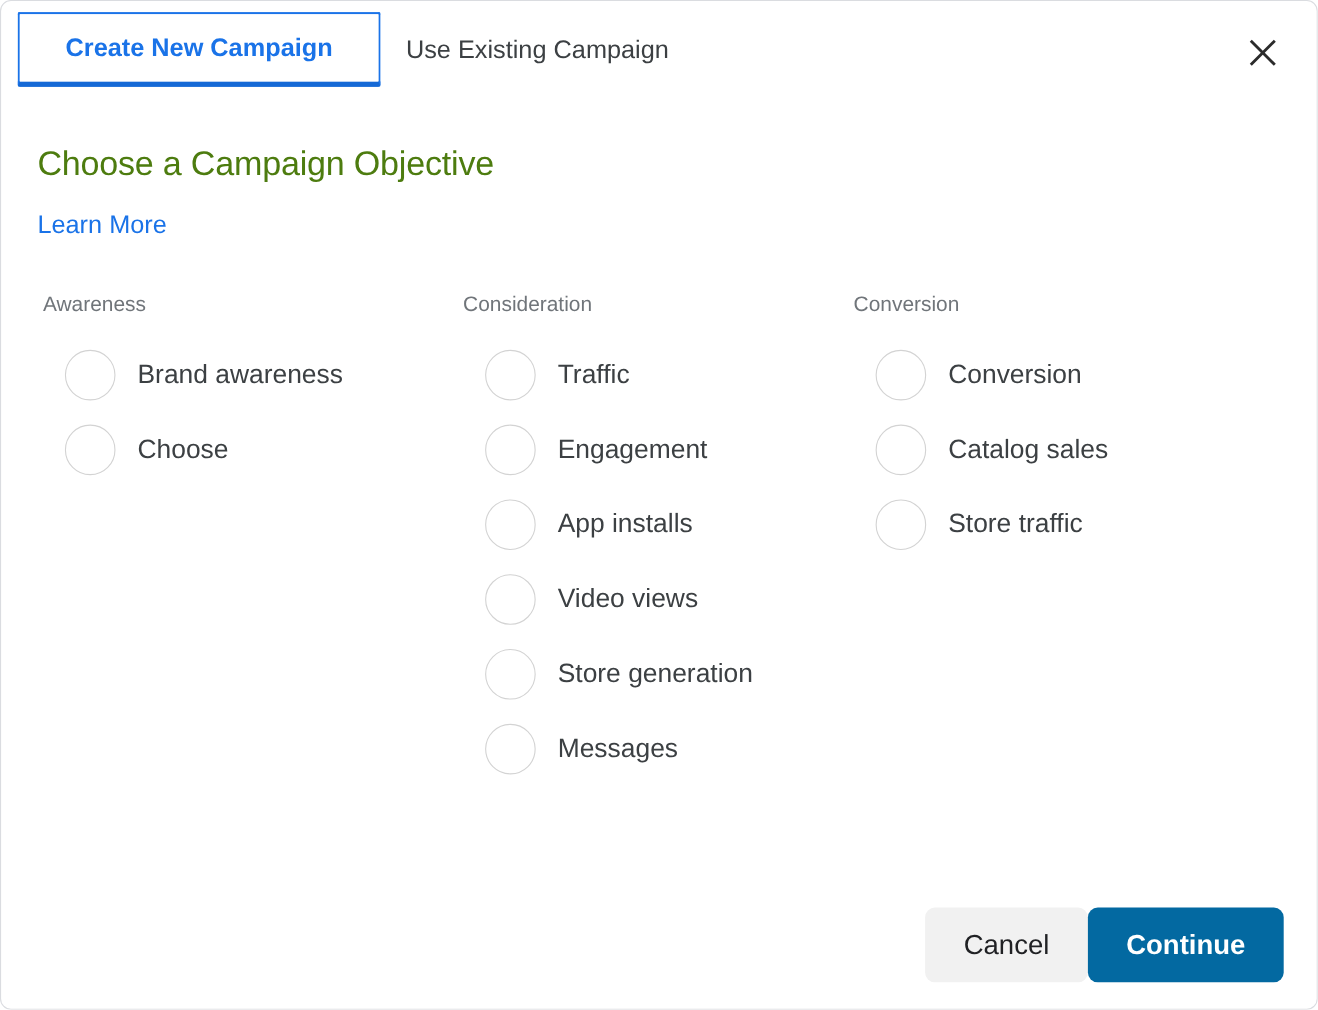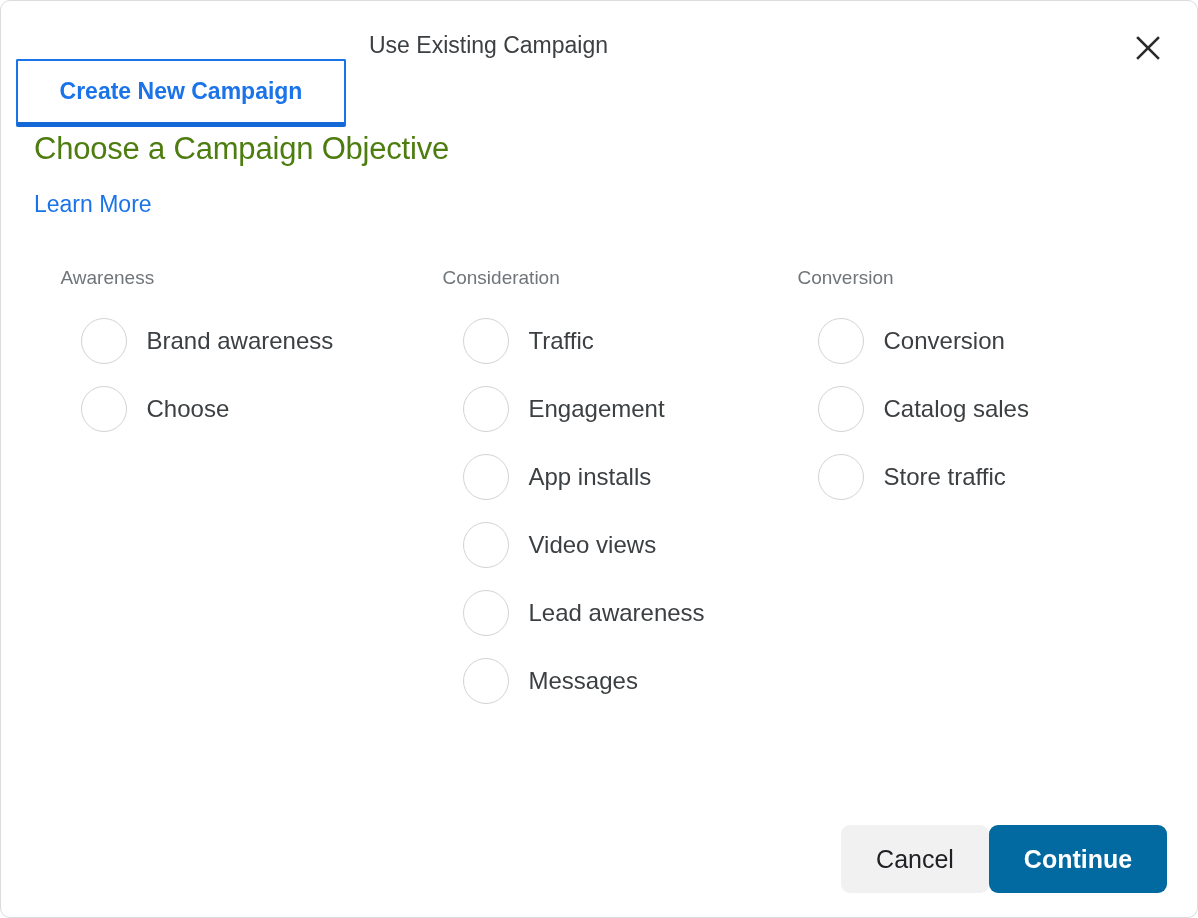--- a/index.html
+++ b/index.html
@@ -50,21 +50,20 @@
 
   .tab-active {
     left: 15px;
     width: 330px;
     color: #1a73e8;
     font-weight: bold;
     background: #ffffff;
     border: 2px solid #1a73e8;
     border-bottom: 5px solid #1569d6;
     border-radius: 2px;
-    margin-top: 48px;
   }
 
   .tab-inactive {
     left: 352px;
     width: 320px;
     color: #3c4043;
     font-weight: normal;
     border: none;
     background: transparent;
     justify-content: flex-start;
@@ -110,21 +109,20 @@
     line-height: 28px;
   }
 
   
   .columns {
     position: absolute;
     left: 0;
     top: 266px;
     width: 1198px;
     display: flex;
-    justify-content: center;
   }
   .column {
     box-sizing: border-box;
   }
   .col-0 { width: 380px; padding-left: 38px; }
   .col-1 { width: 375px; padding-left: 40px; }
   .col-2 { width: 400px; padding-left: 20px; }
 
   .column-title {
     font-size: 19px;
@@ -255,21 +253,21 @@
         <span class="option-label">App installs</span>
       </div>
 
       <div class="option-row">
         <span class="radio"></span>
         <span class="option-label">Video views</span>
       </div>
 
       <div class="option-row">
         <span class="radio"></span>
-        <span class="option-label">Lead awareness</span>
+        <span class="option-label">Store generation</span>
       </div>
 
       <div class="option-row">
         <span class="radio"></span>
         <span class="option-label">Messages</span>
       </div>
     </div>
 
     <div class="column col-2">
       <div class="column-title">Conversion</div>

